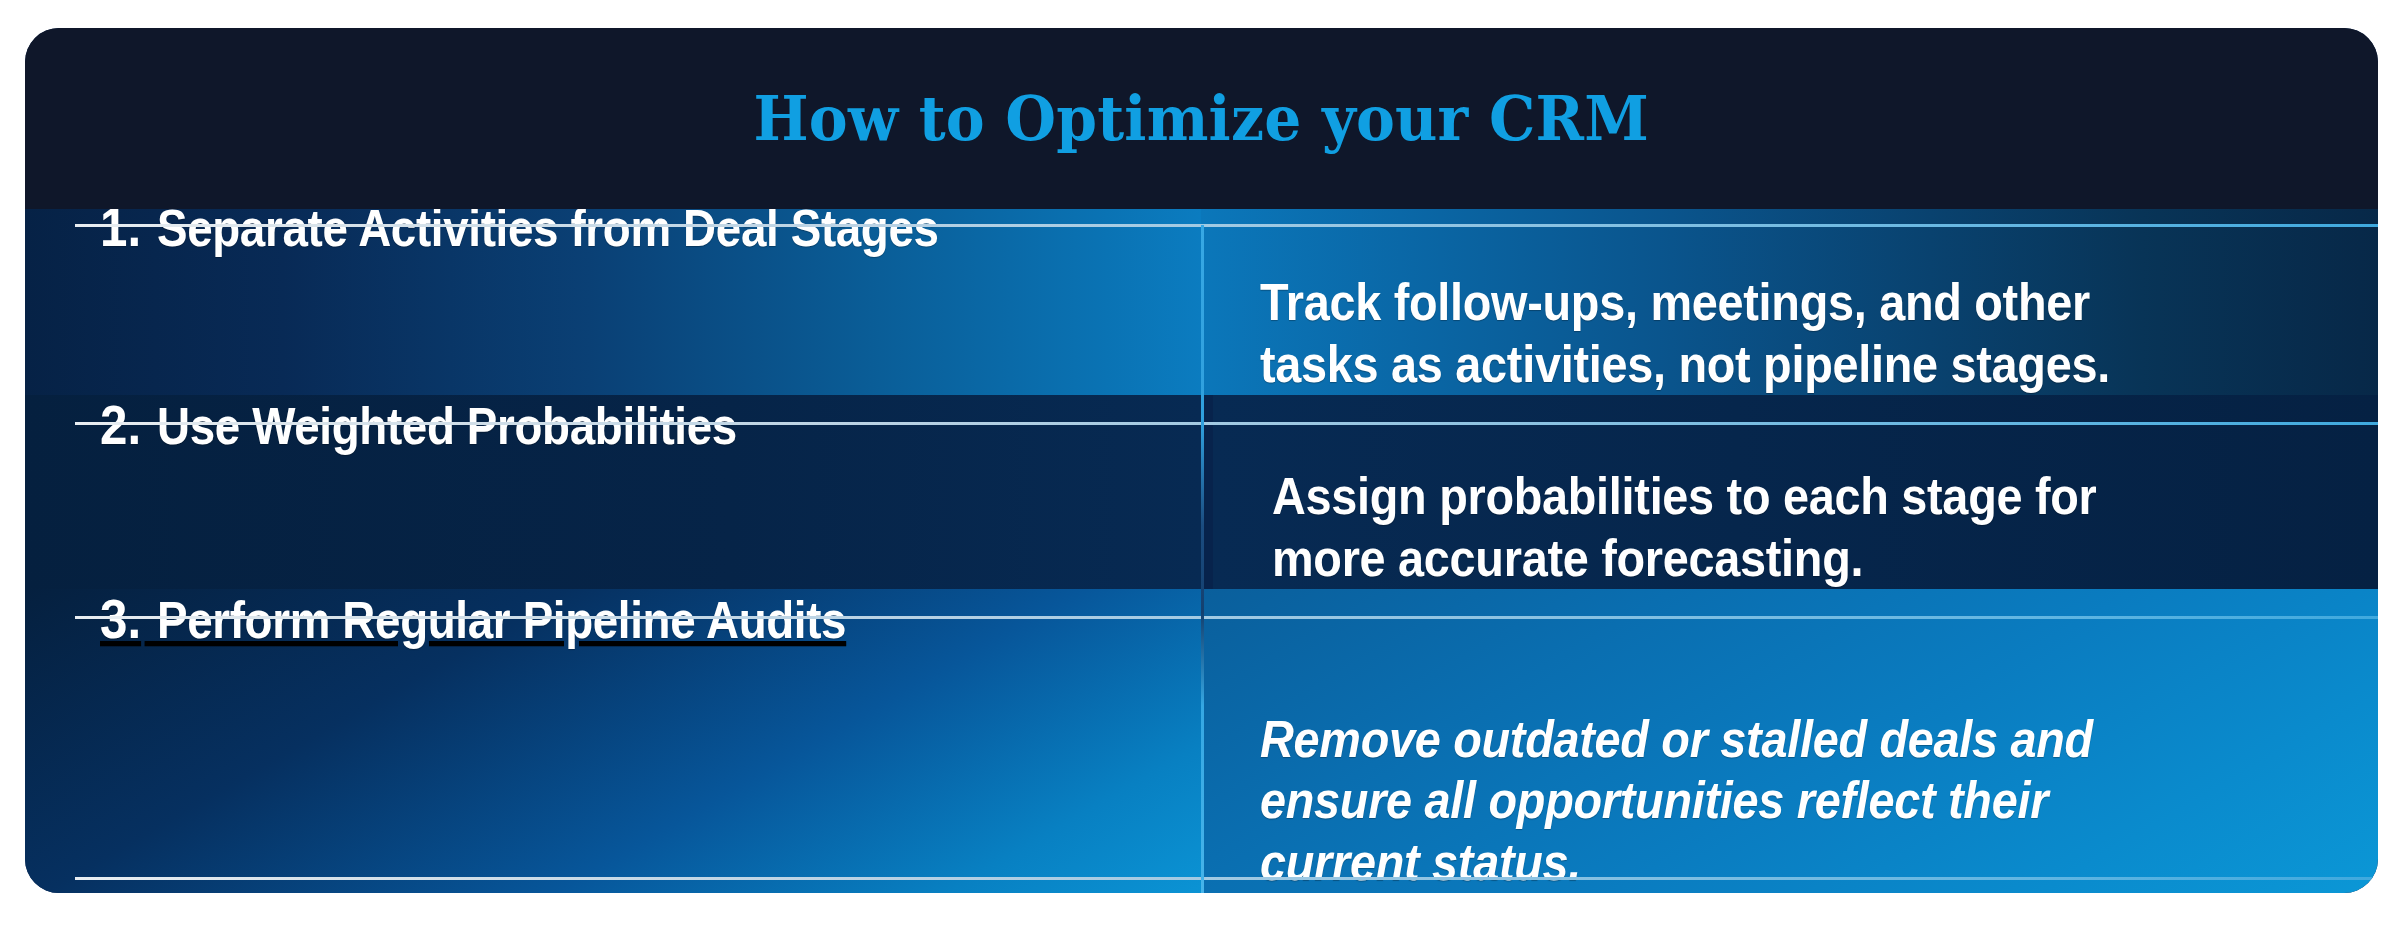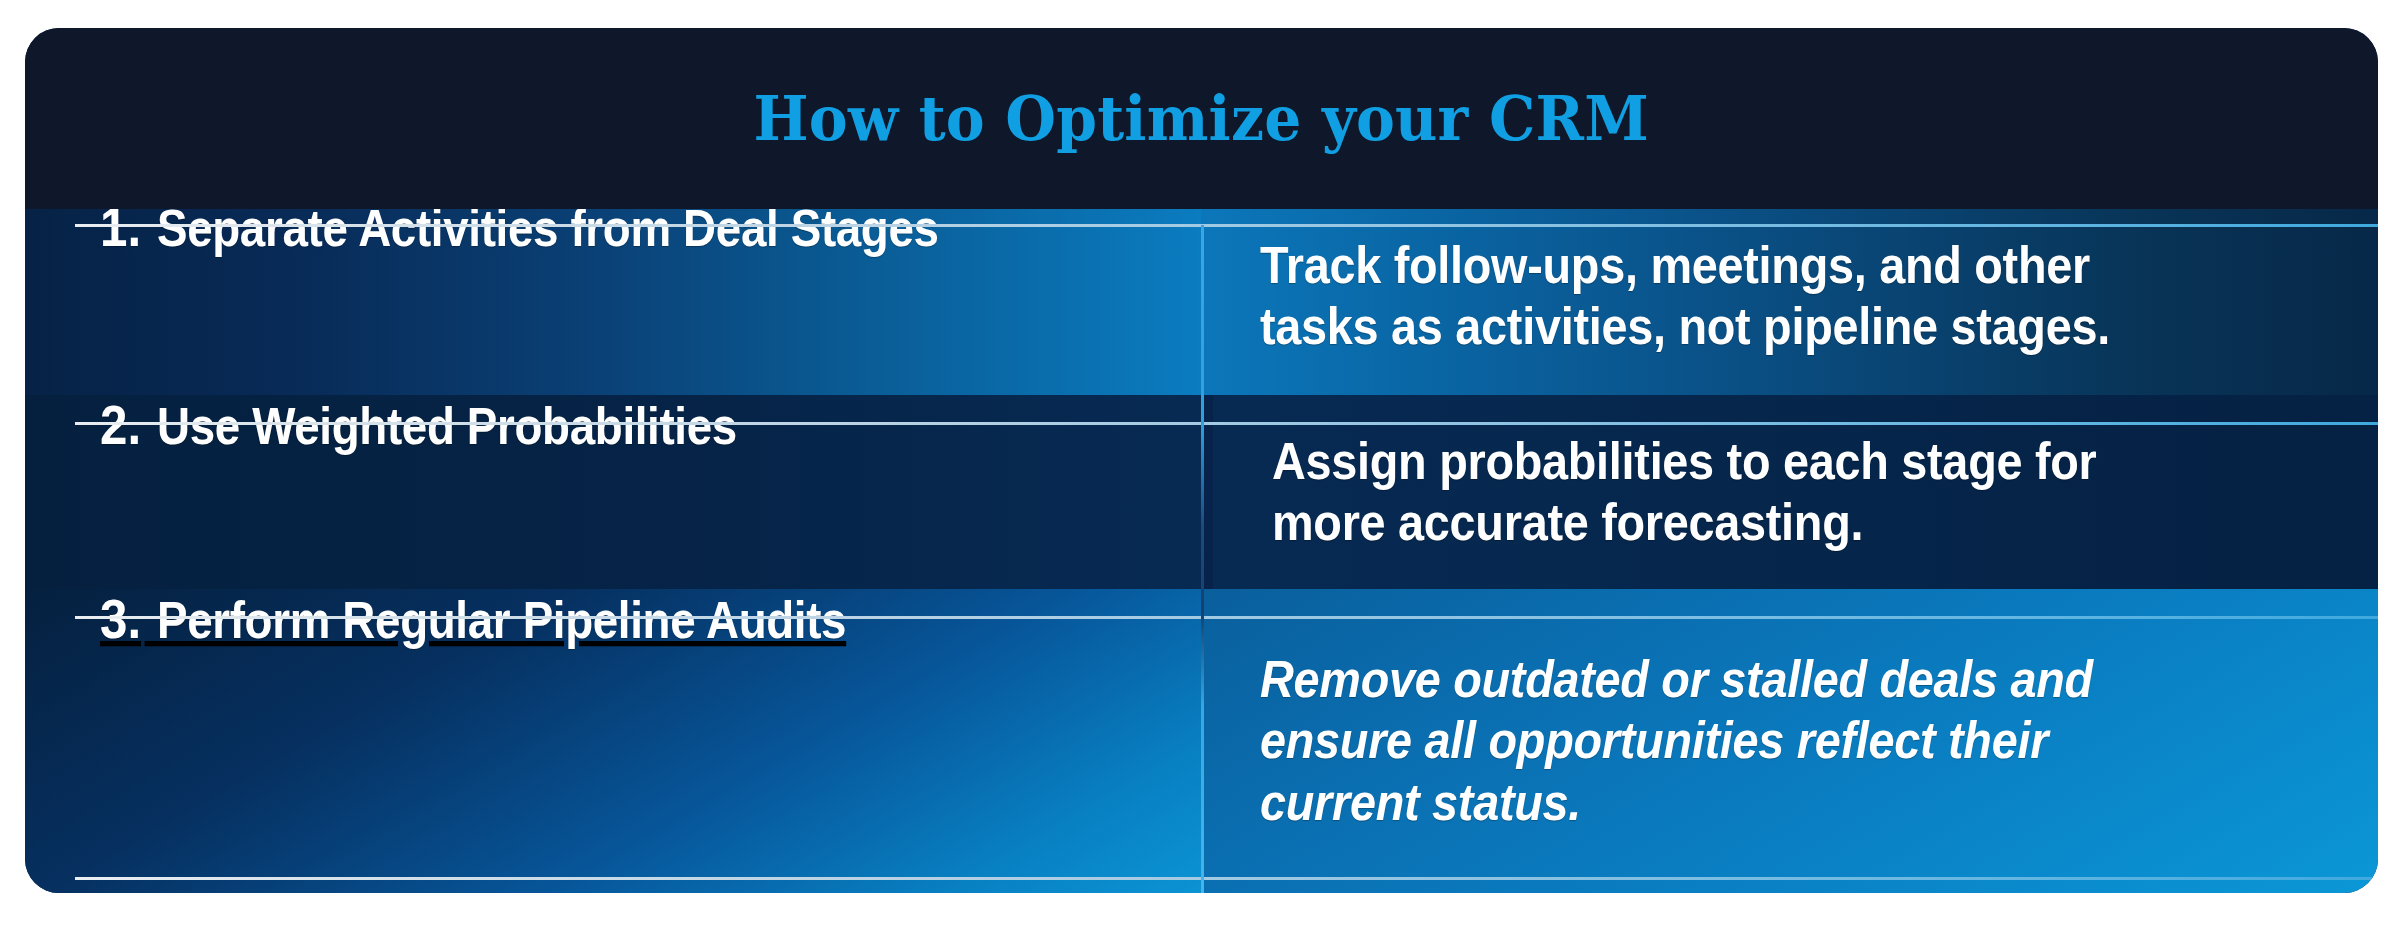--- a/index.html
+++ b/index.html
@@ -103,21 +103,21 @@
     position: relative;
     width: 1176px;
     flex: 0 0 1176px;
     display: flex;
     align-items: flex-start;
   }
   .col-right {
     position: relative;
     flex: 1 1 auto;
     display: flex;
-    align-items: center;
+    align-items: flex-end;
   }
 
   
   .item-heading {
     margin-left: 75px;
     padding-right: 30px;
     color: #ffffff;
     font-family: "Liberation Sans", sans-serif;
     font-weight: bold;
     font-size: 52px;

